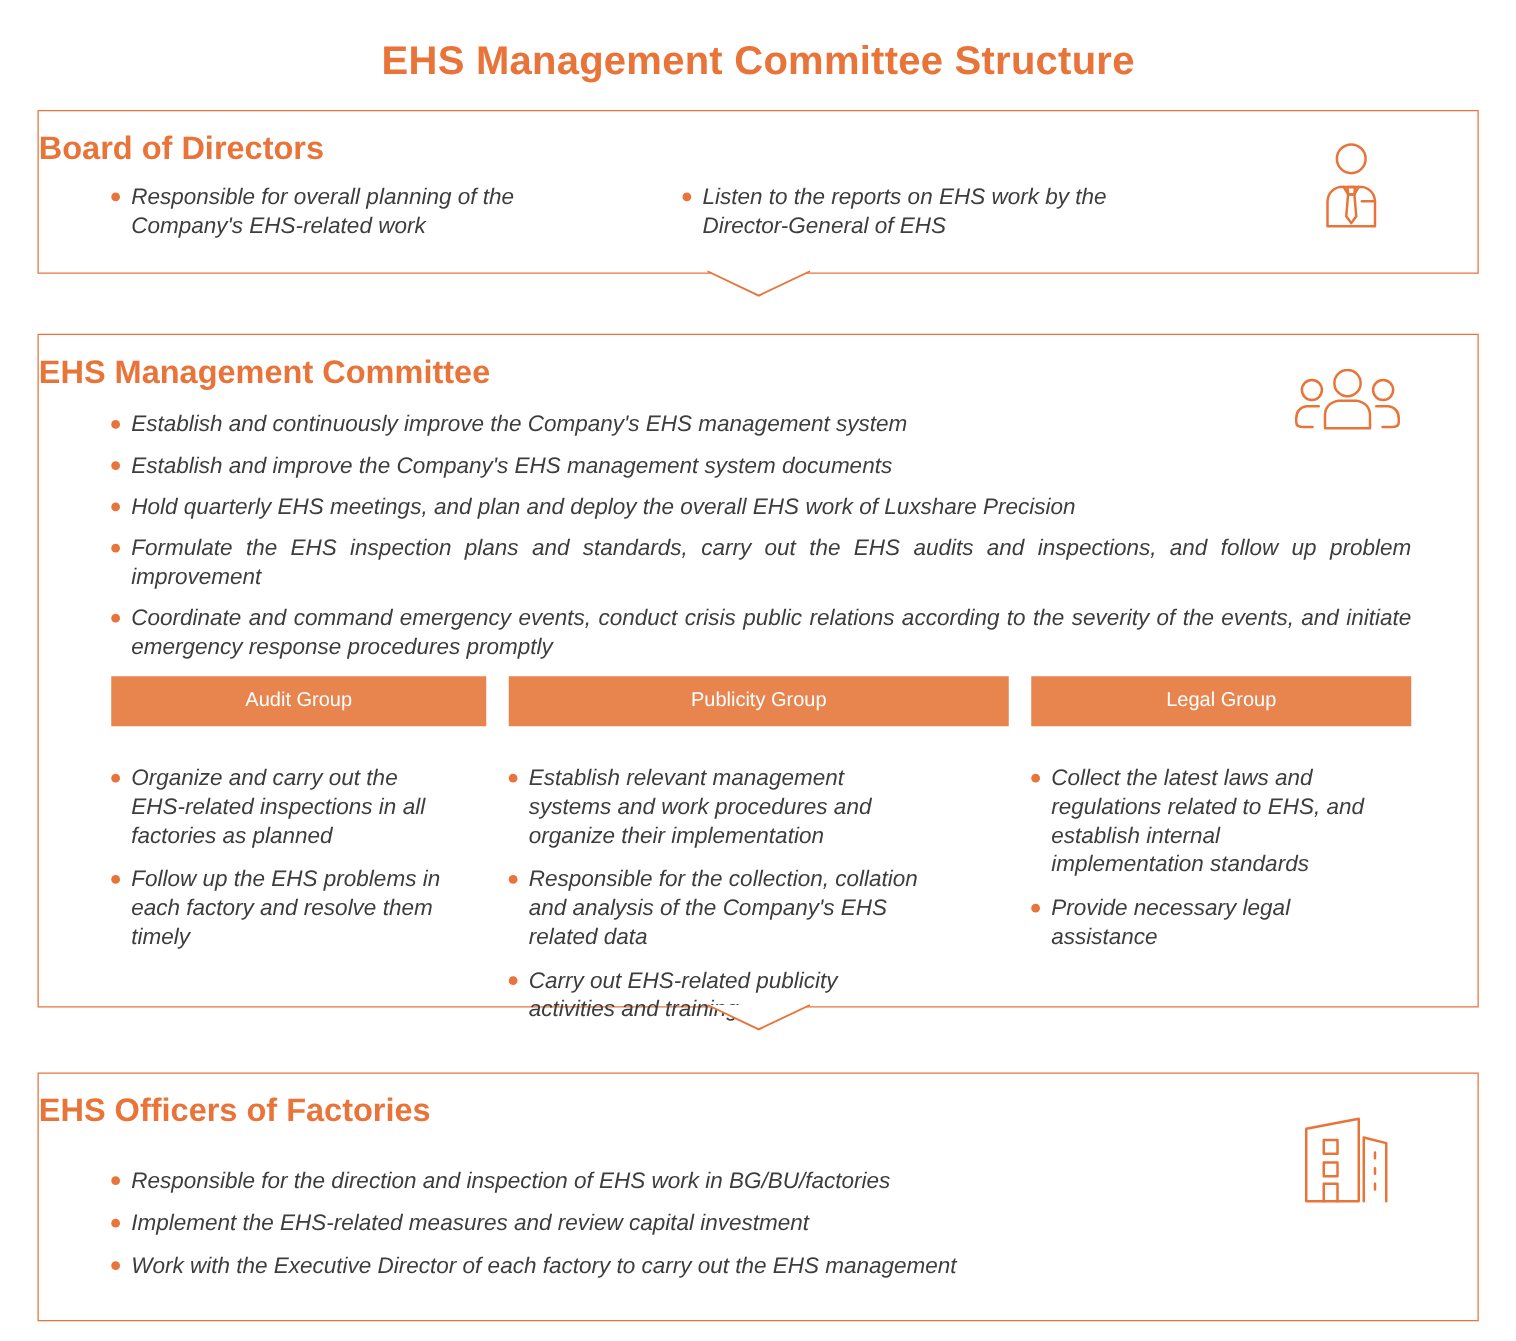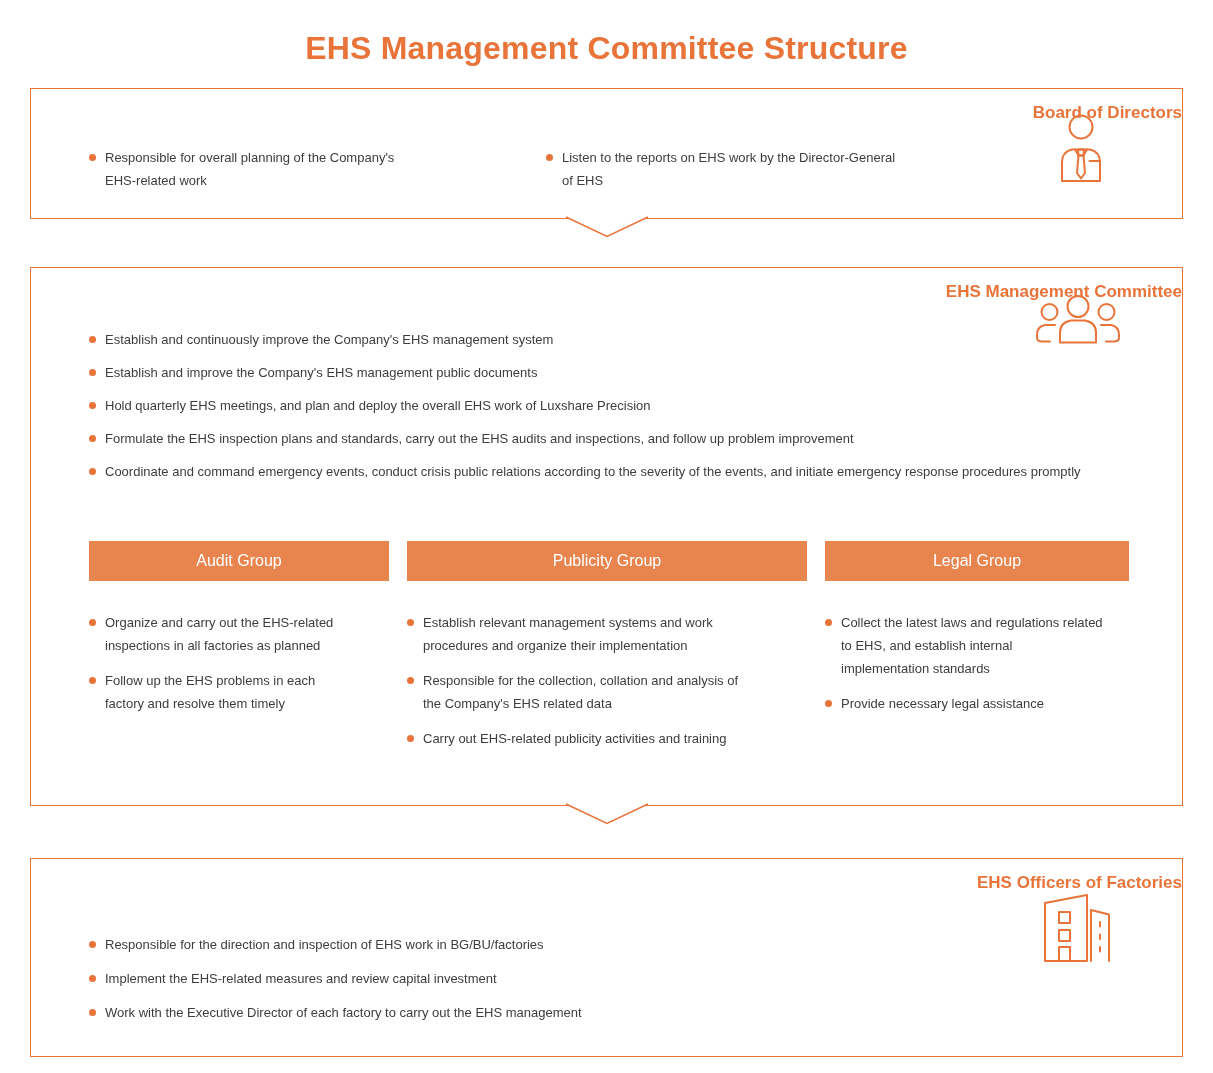--- a/index.html
+++ b/index.html
@@ -17,27 +17,27 @@
     font-size:32px;font-weight:700;color:var(--accent);letter-spacing:.2px;
   }
   .box{
     position:absolute;left:30px;width:1153px;box-sizing:border-box;
     border:1.5px solid var(--accent);background:#fff;
   }
   .box-board{top:88px;height:131px;}
   .box-committee{top:267px;height:539px;}
   .box-officers{top:858px;height:199px;}
   .box-title{
-    position:absolute;top:14px;left:0;width:100%;margin:0;text-align:right;
-    font-size:17px;font-weight:700;color:var(--accent);
+    position:absolute;top:14px;left:0;width:100%;margin:0;text-align:left;
+    font-size:26px;font-weight:700;color:var(--accent);
   }
   .notch{position:absolute;left:50%;transform:translateX(-50%);bottom:-20px;z-index:3;display:block;}
   .bullet{display:flex;align-items:flex-start;margin-bottom:10px;}
   .dot{flex:none;width:7px;height:7px;border-radius:50%;background:var(--accent);margin:8px 9px 0 0;}
-  .txt{font-size:13px;line-height:23px;}
+  .txt{font-size:18px;line-height:23px;font-style:italic;}
   .justify .txt{text-align:justify;}
   
   .board-bullet-1{position:absolute;left:58px;top:57px;width:330px;}
   .board-bullet-2{position:absolute;left:515px;top:57px;width:360px;}
   .person-icon{position:absolute;right:78px;top:24px;}
   
   .people-icon{position:absolute;right:60px;top:27px;}
   .committee-bullets{position:absolute;left:58px;top:60px;width:1040px;}
   .groups-row{position:absolute;left:58px;top:273px;display:flex;gap:18px;}
   .group-col{box-sizing:border-box;}
@@ -102,21 +102,21 @@
       <path d="M26,47.5 L26,37.5 Q26,27.5 37,25.5 L51,25.5 Q62,27.5 62,37.5 L62,47.5 Z" fill="#ffffff"></path>
     </svg>
 
     <div class="committee-bullets">
       <div class="bullet">
         <span class="dot"></span>
         <span class="txt">Establish and continuously improve the Company's EHS management system</span>
       </div>
       <div class="bullet">
         <span class="dot"></span>
-        <span class="txt">Establish and improve the Company's EHS management public documents</span>
+        <span class="txt">Establish and improve the Company's EHS management system documents</span>
       </div>
       <div class="bullet">
         <span class="dot"></span>
         <span class="txt">Hold quarterly EHS meetings, and plan and deploy the overall EHS work of Luxshare Precision</span>
       </div>
       <div class="bullet justify">
         <span class="dot"></span>
         <span class="txt">Formulate the EHS inspection plans and standards, carry out the EHS audits and inspections, and follow up problem improvement</span>
       </div>
       <div class="bullet justify">

